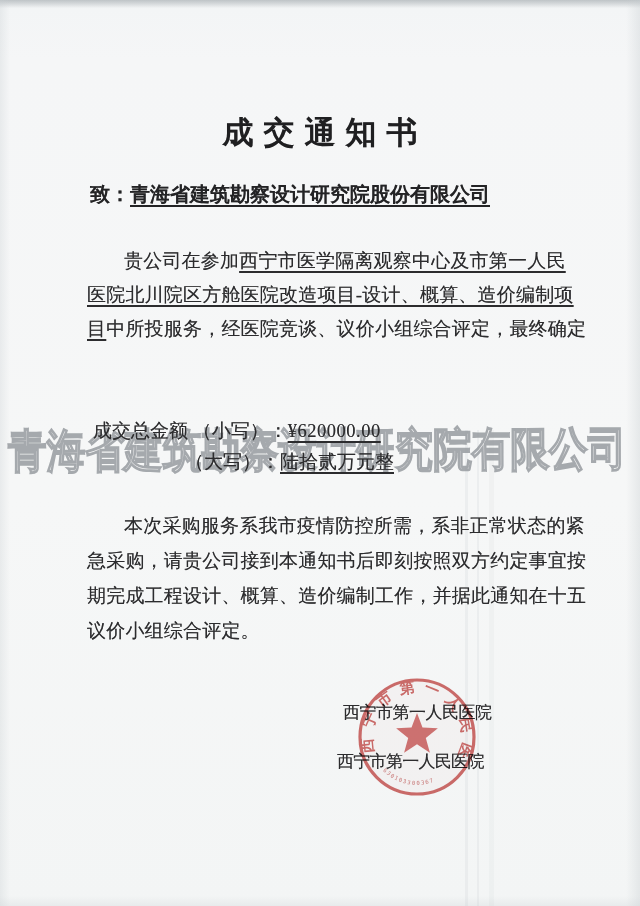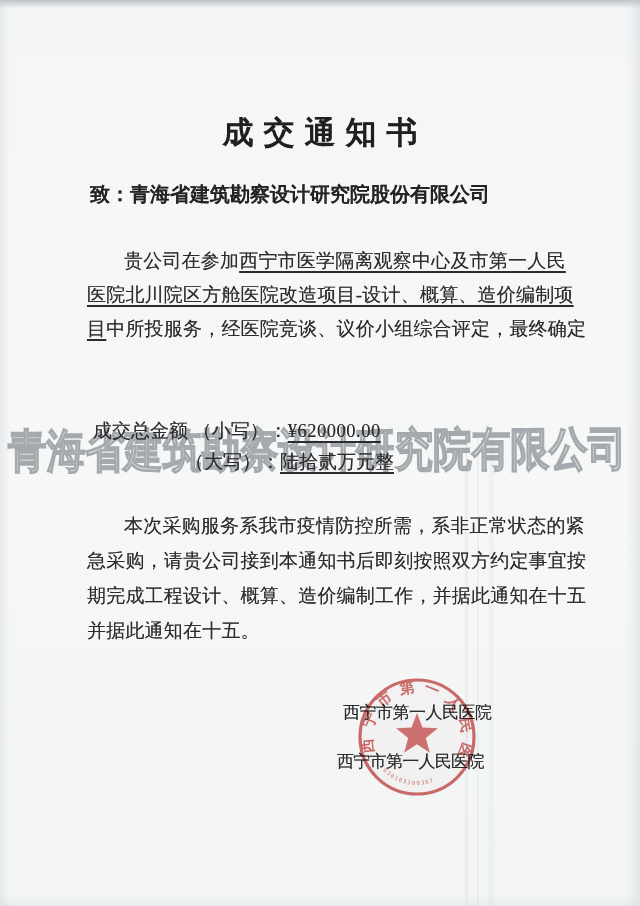--- a/index.html
+++ b/index.html
@@ -33,21 +33,21 @@
 
   .title{
     position:absolute;top:112px;left:0;width:640px;text-align:center;
     font-size:31px;font-weight:700;letter-spacing:10px;text-indent:10px;
     color:#1f1f21;
   }
   .to-line{
     position:absolute;top:181px;left:90px;
     font-size:20px;font-weight:700;white-space:nowrap;color:#232325;
   }
-  .to-line .company{text-underline-offset:4px;text-decoration-thickness:2px;}
+  .to-line .company{text-decoration:underline;text-underline-offset:4px;text-decoration-thickness:2px;}
 
   .para{position:absolute;left:87px;width:478px;font-size:19px;}
   .para1{top:211px;}
   .para1 .doc-line{line-height:34px;height:34px;}
   .para2{top:475px;}
   .para2 .doc-line{line-height:35px;height:35px;}
   .doc-line{white-space:nowrap;letter-spacing:0.2px;}
   .doc-line.indent{text-indent:37px;margin-top:33px;}
   .doc-line .u{text-decoration:underline;text-underline-offset:4px;text-decoration-thickness:1.5px;}
 
@@ -114,21 +114,21 @@
     </div>
 
     <div class="amount-big doc-text">
       <span>（大写）：</span><span class="amount-val">陆拾贰万元整</span>
     </div>
 
     <div class="para para2 doc-text">
         <div class="doc-line indent"><span>本次采购服务系我市疫情防控所需，系非正常状态的紧</span></div>
         <div class="doc-line"><span>急采购，请贵公司接到本通知书后即刻按照双方约定事宜按</span></div>
         <div class="doc-line"><span>期完成工程设计、概算、造价编制工作，并据此通知在十五</span></div>
-        <div class="doc-line"><span>并据此通知在十五。</span></div>
+        <div class="doc-line"><span>议价小组综合评定。</span></div>
       </div>
 
     <div class="sig-org doc-text">西宁市第一人民医院</div>
     <div class="sig-date doc-text">西宁市第一人民医院</div>
   </div>
 
   <svg class="seal" viewBox="0 0 160 160" aria-hidden="true">
     <circle class="ring" cx="80" cy="80" r="57"></circle>
     <polygon class="star" points="80,56 85.5,70.5 100.9,71.2 88.8,80.9 92.9,95.8 80,87.3 67.1,95.8 71.2,80.9 59.1,71.2 74.5,70.5"></polygon>
     <defs>

